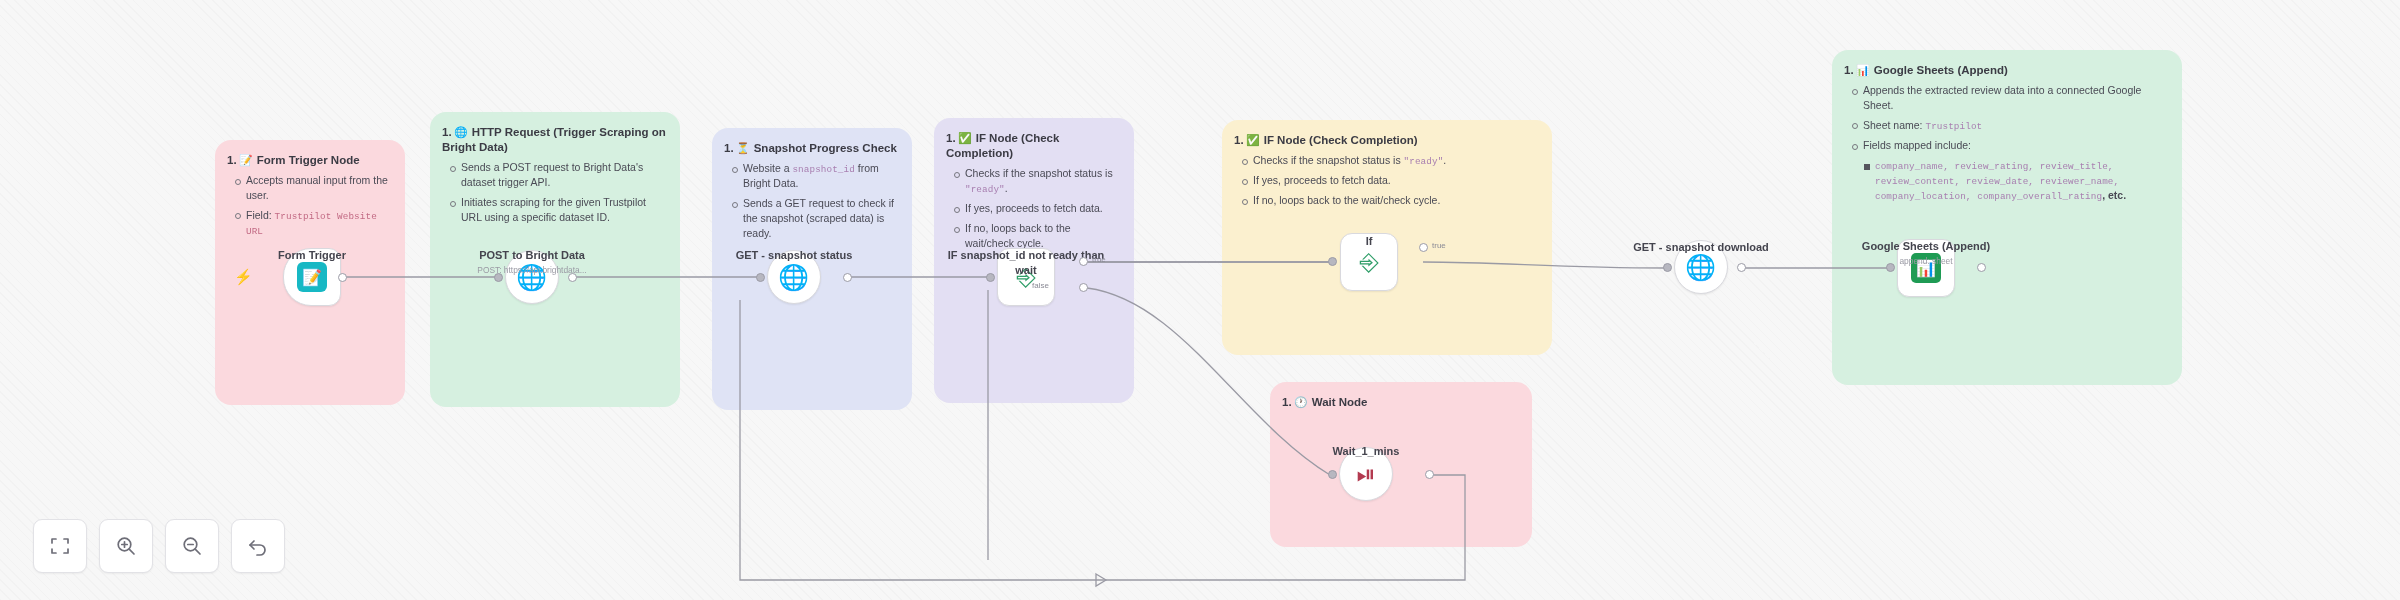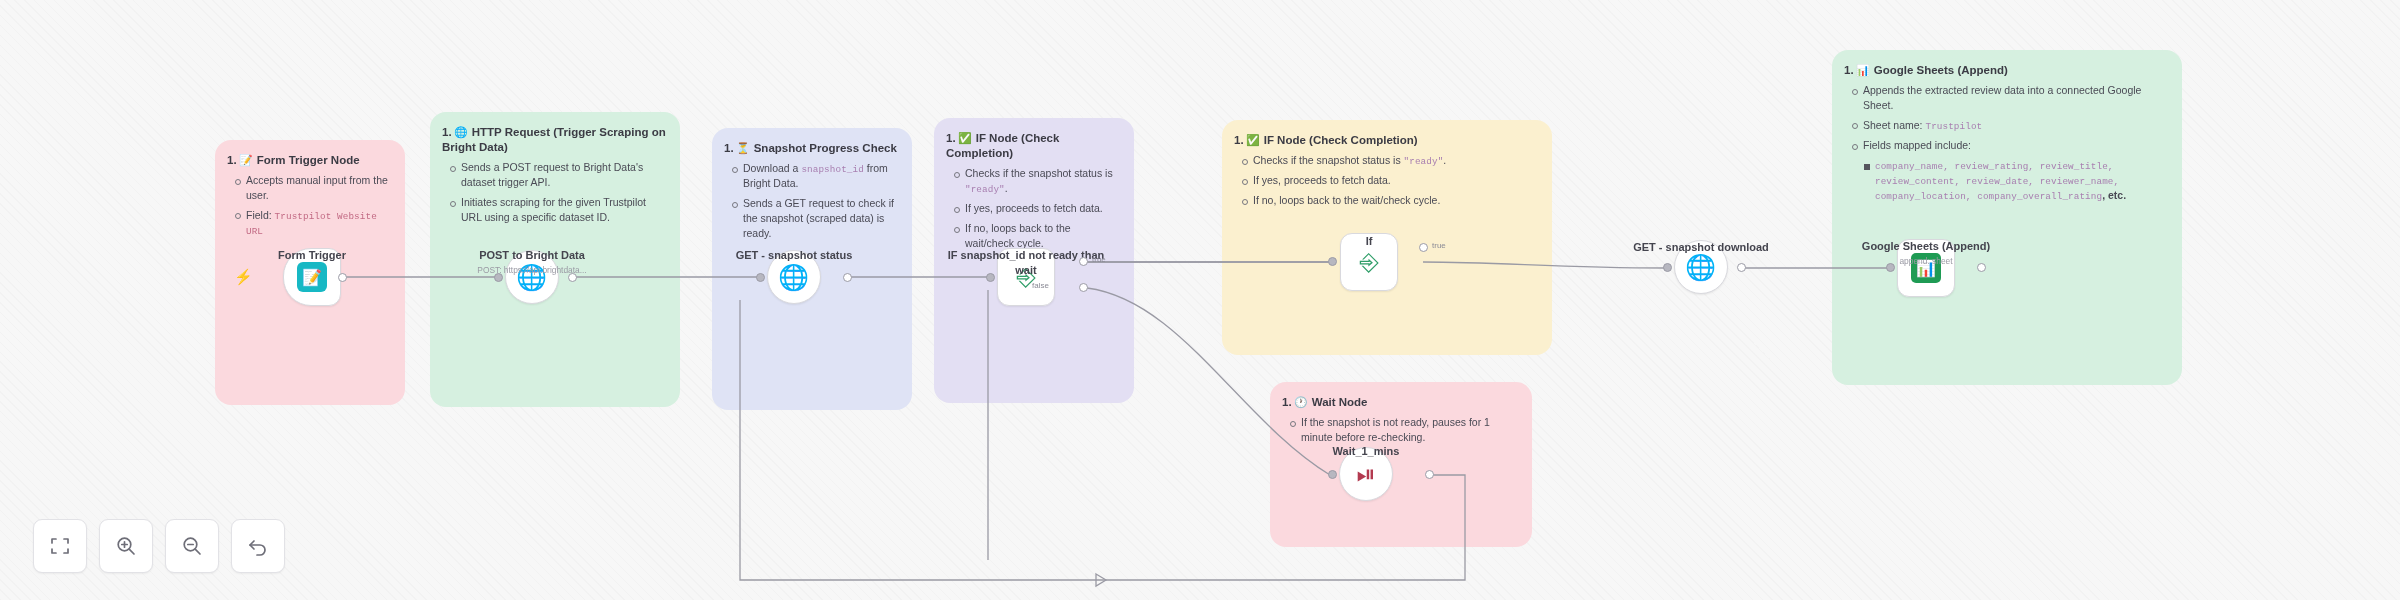--- a/index.html
+++ b/index.html
@@ -237,21 +237,21 @@
     </ul>
   </div>
 
   <div class="note n-blue" style="left:712px; top:128px; width:200px; height:282px;">
     <span class="note-title">
       <span class="note-num">1.</span>
       <span class="note-emoji">⏳</span>
       <span>Snapshot Progress Check</span>
     </span>
     <ul>
-      <li><span>Download a </span><code>snapshot_id</code><span> from Bright Data.</span></li>
+      <li><span>Website a </span><code>snapshot_id</code><span> from Bright Data.</span></li>
       <li>Sends a GET request to check if the snapshot (scraped data) is ready.</li>
     </ul>
   </div>
 
   <div class="note n-purple" style="left:934px; top:118px; width:200px; height:285px;">
     <span class="note-title">
       <span class="note-num">1.</span>
       <span class="note-emoji">✅</span>
       <span>IF Node (Check Completion)</span>
     </span>
@@ -289,23 +289,20 @@
       <li class="sub"><code>company_name, review_rating, review_title, review_content, review_date, reviewer_name, company_location, company_overall_rating</code><strong>, etc.</strong></li>
     </ul>
   </div>
 
   <div class="note n-pink" style="left:1270px; top:382px; width:262px; height:165px;">
     <span class="note-title">
       <span class="note-num">1.</span>
       <span class="note-emoji">🕐</span>
       <span>Wait Node</span>
     </span>
-    <ul>
-      <li>If the snapshot is not ready, pauses for 1 minute before re-checking.</li>
-    </ul>
   </div>
 
   <div class="bolt" style="left:234px; top:268px;">⚡</div>
   <div class="node trigger" style="left:283px; top:248px;">
     <div class="glyph g-form">📝</div>
   </div>
   <div class="dot" style="left:338px; top:273px;"></div>
   <div class="node-label" style="left:312px; top:248px;">
     <span>Form Trigger</span>
   </div>

